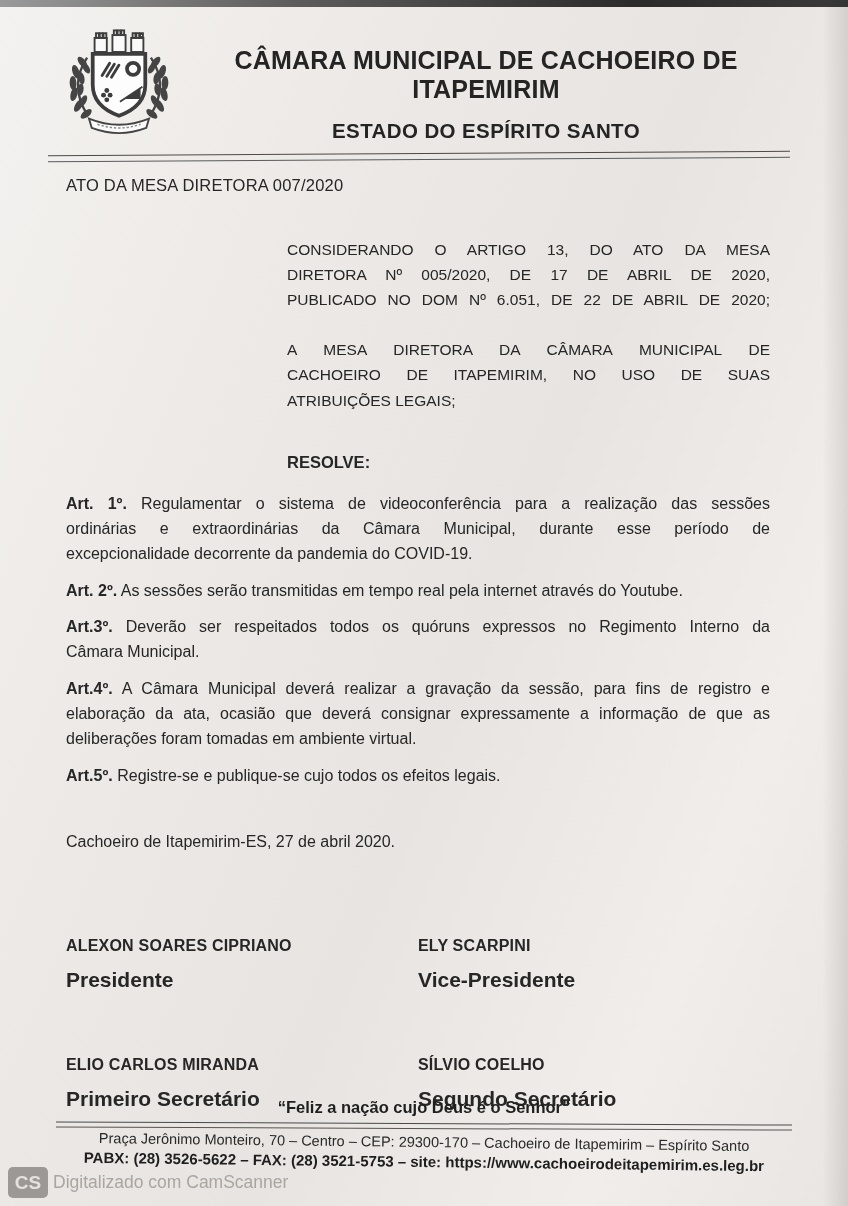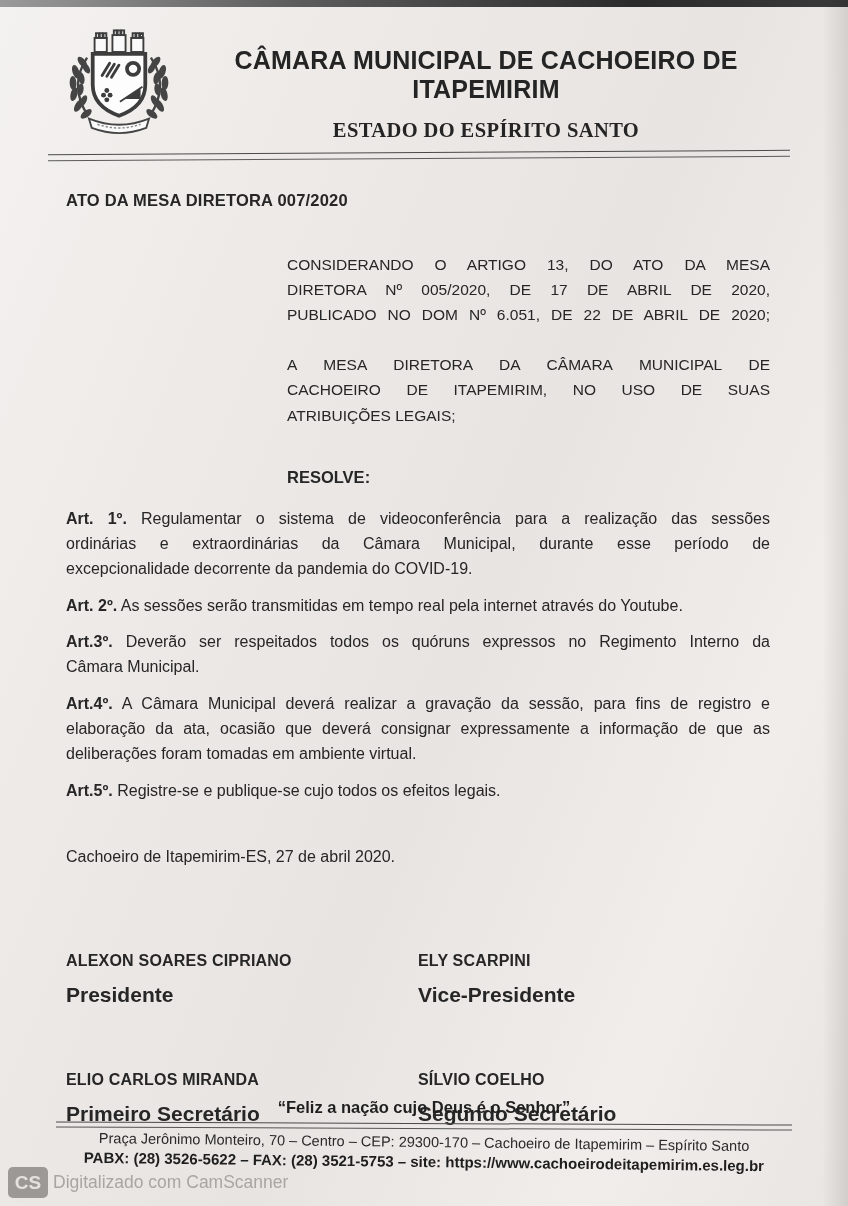--- a/index.html
+++ b/index.html
@@ -9,25 +9,25 @@
     font-family:"Liberation Sans", sans-serif;color:#262626;
   }
   .page::after{content:"";position:absolute;top:0;right:0;width:26px;height:100%;
     background:linear-gradient(90deg,rgba(0,0,0,0),rgba(0,0,0,0.10));pointer-events:none;}
   .top-strip{position:absolute;top:0;left:0;right:0;height:7px;
     background:linear-gradient(90deg,#9a9a9a,#5c5c5c 35%,#2b2b2b 75%,#3a3a3a);}
   .header{display:flex;align-items:flex-start;padding:26px 56px 0 58px;}
   .logo{width:122px;height:112px;flex:0 0 auto;}
   .titles{flex:1;text-align:center;padding-top:20px;}
   .t1{font-weight:bold;font-size:25px;letter-spacing:0.2px;color:#242424;}
-  .t2{font-weight:bold;font-size:20.5px;margin-top:15px;letter-spacing:0.4px;color:#242424;font-family:Liberation Serif, serif;}
+  .t2{font-weight:bold;font-size:20.5px;margin-top:15px;letter-spacing:0.4px;color:#242424;}
   .rule{height:5px;border-top:1.6px solid #4a4a4a;border-bottom:1.4px solid #5a5a5a;}
   .header-rule{margin:10px 58px 0 48px;transform:rotate(-0.35deg);}
   .content{padding:0 78px 0 66px;}
-  .doc-number{margin-top:32px;font-weight:bold;font-size:16.5px;letter-spacing:0.2px;}
+  .doc-number{margin-top:16px;font-weight:normal;font-size:16.5px;letter-spacing:0.2px;}
   .indent{margin-left:221px;}
   .preamble{font-weight:normal;font-size:15.5px;line-height:1.62;}
   .p1{margin-top:42px;}
   .p2{margin-top:25px;}
   .jfull{text-align:justify;text-align-last:justify;}
   .jlast{text-align:left;text-align-last:left;}
   .resolve{margin-left:221px;margin-top:40px;font-weight:bold;font-size:16.5px;}
   .article{font-size:16px;line-height:1.56;margin-top:12px;}
   .article.first{margin-top:20px;}
   .b{font-weight:bold;}

